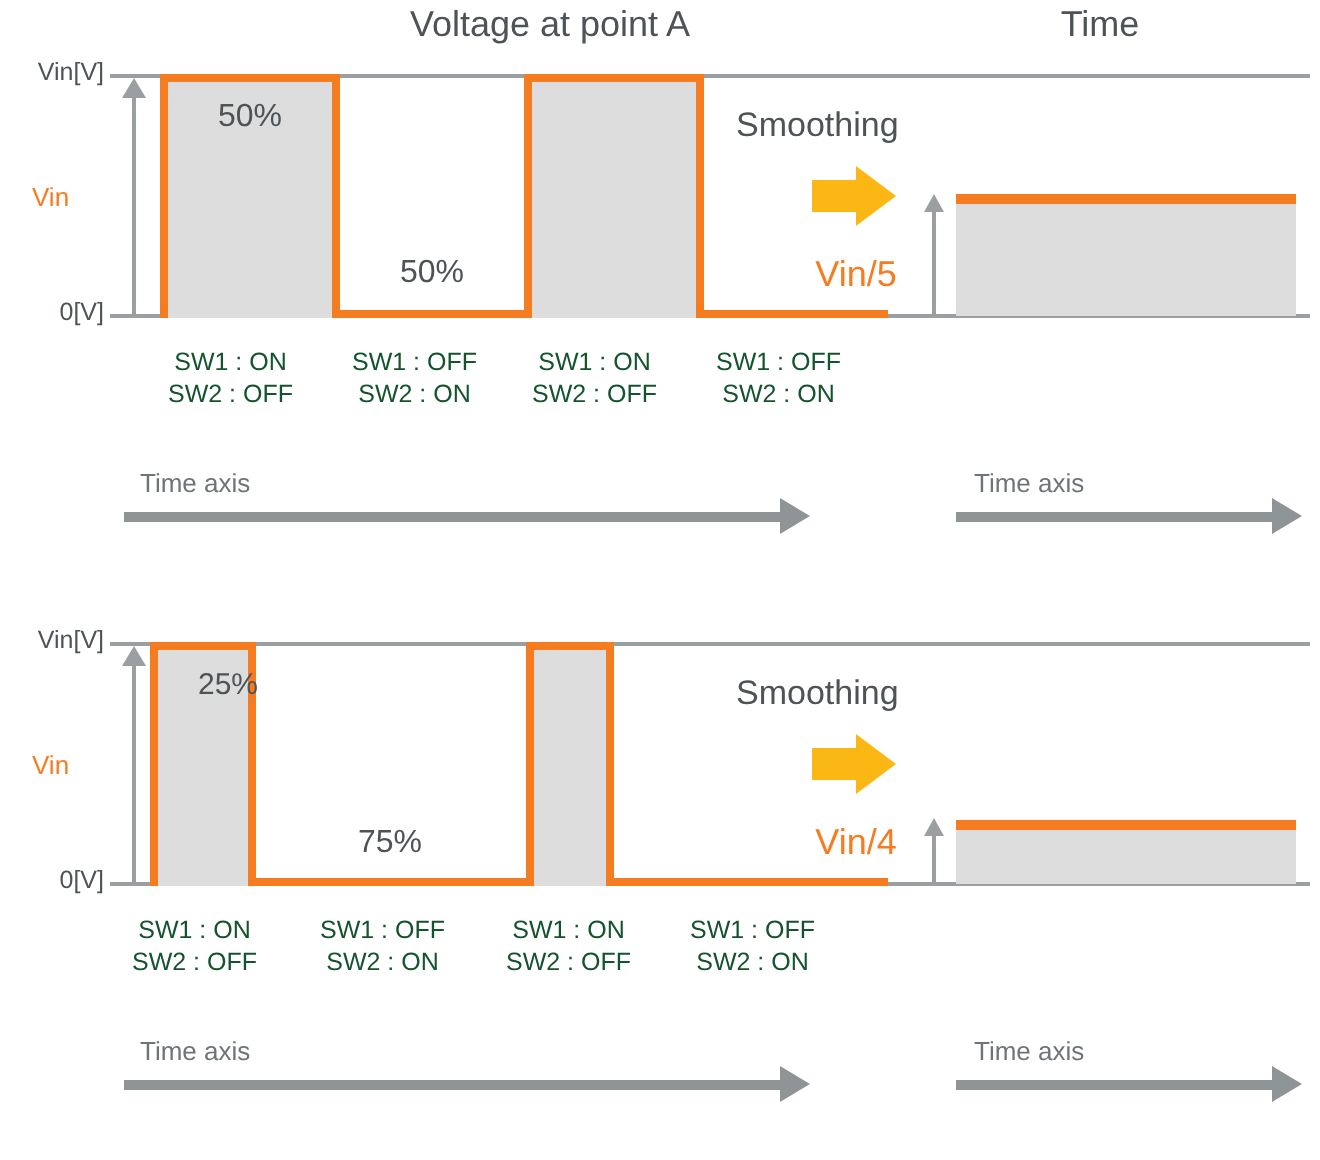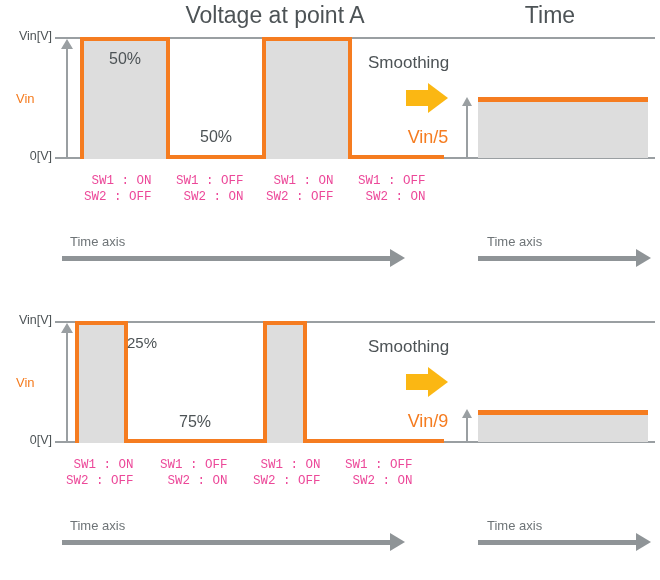--- a/index.html
+++ b/index.html
@@ -18,21 +18,21 @@
   .stage {
     position: absolute;
     left: 0; top: 0;
     width: 660px;
     height: 580px;
   }
   .abs { position: absolute; }
 
   
   .col-title {
-    font-size: 23px;
+    font-size: 18px;
     color: #4d5356;
     text-align: center;
     white-space: nowrap;
   }
 
   
   .axis-label {
     font-size: 12.5px;
     color: #4d5356;
     white-space: nowrap;
@@ -83,25 +83,24 @@
   .pct {
     font-size: 16px;
     color: #4d5356;
     white-space: nowrap;
     text-align: center;
   }
 
   
   .sw-block {
     font-size: 12.5px;
-    color: #ec4899;
+    color: #14532d;
     line-height: 16px;
     white-space: nowrap;
-    text-align: right;
-    font-family: Liberation Mono, monospace;
+    text-align: center;
   }
 
   
   .taxis-text {
     font-size: 13px;
     color: #6e7477;
     white-space: nowrap;
   }
   .taxis-line {
     height: 5px;
@@ -243,21 +242,21 @@
     <div class="abs vmeasure" style="left:66px; top:42px; height:110px;"></div>
     <div class="abs vmeasure-head" style="left:61px; top:33px;"></div>
 
     <div class="abs vin-label" style="left:16px; top:85px;">Vin</div>
 
     <div class="abs pulse" style="left:75px; top:31px; width:53px; height:122px;"></div>
     <div class="abs low-seg" style="left:128px; top:149px; width:137px;"></div>
     <div class="abs pulse" style="left:263px; top:31px; width:44px; height:122px;"></div>
     <div class="abs low-seg" style="left:307px; top:149px; width:137px;"></div>
 
-    <div class="abs pct" style="left:76px; top:44px; width:76px; font-size:15px;padding-left:28px;">25%</div>
+    <div class="abs pct" style="left:76px; top:44px; width:76px; font-size:15px;">25%</div>
     <div class="abs pct" style="left:155px; top:123px; width:80px;">75%</div>
 
     <div class="abs sw-block" style="left:66px; top:167px;">
       <div>SW1 : ON</div>
       <div>SW2 : OFF</div>
     </div>
     <div class="abs sw-block" style="left:160px; top:167px;">
       <div>SW1 : OFF</div>
       <div>SW2 : ON</div>
     </div>
@@ -268,21 +267,21 @@
     <div class="abs sw-block" style="left:345px; top:167px;">
       <div>SW1 : OFF</div>
       <div>SW2 : ON</div>
     </div>
 
     <div class="abs smoothing-text" style="left:368px; top:47px; width:120px;">Smoothing</div>
     <div class="abs arrow-right" style="left:406px; top:77px;">
       <div class="shaft"></div>
         <div class="head"></div>
     </div>
-    <div class="abs vfrac" style="left:380px; top:121px; width:96px;">Vin/9</div>
+    <div class="abs vfrac" style="left:380px; top:121px; width:96px;">Vin/4</div>
 
     <div class="abs vout-arrow-shaft" style="left:466px; top:127px; height:25px;"></div>
     <div class="abs vout-arrow-head" style="left:462px; top:119px;"></div>
     <div class="abs vout-box" style="left:478px; top:120px; width:170px; height:32px;"></div>
 
     <div class="abs taxis-text" style="left:70px; top:228px;">Time axis</div>
     <div class="abs taxis-line" style="left:62px; top:250px; width:330px;"></div>
     <div class="abs taxis-head" style="left:390px; top:243px;"></div>
 
     <div class="abs taxis-text" style="left:487px; top:228px;">Time axis</div>

